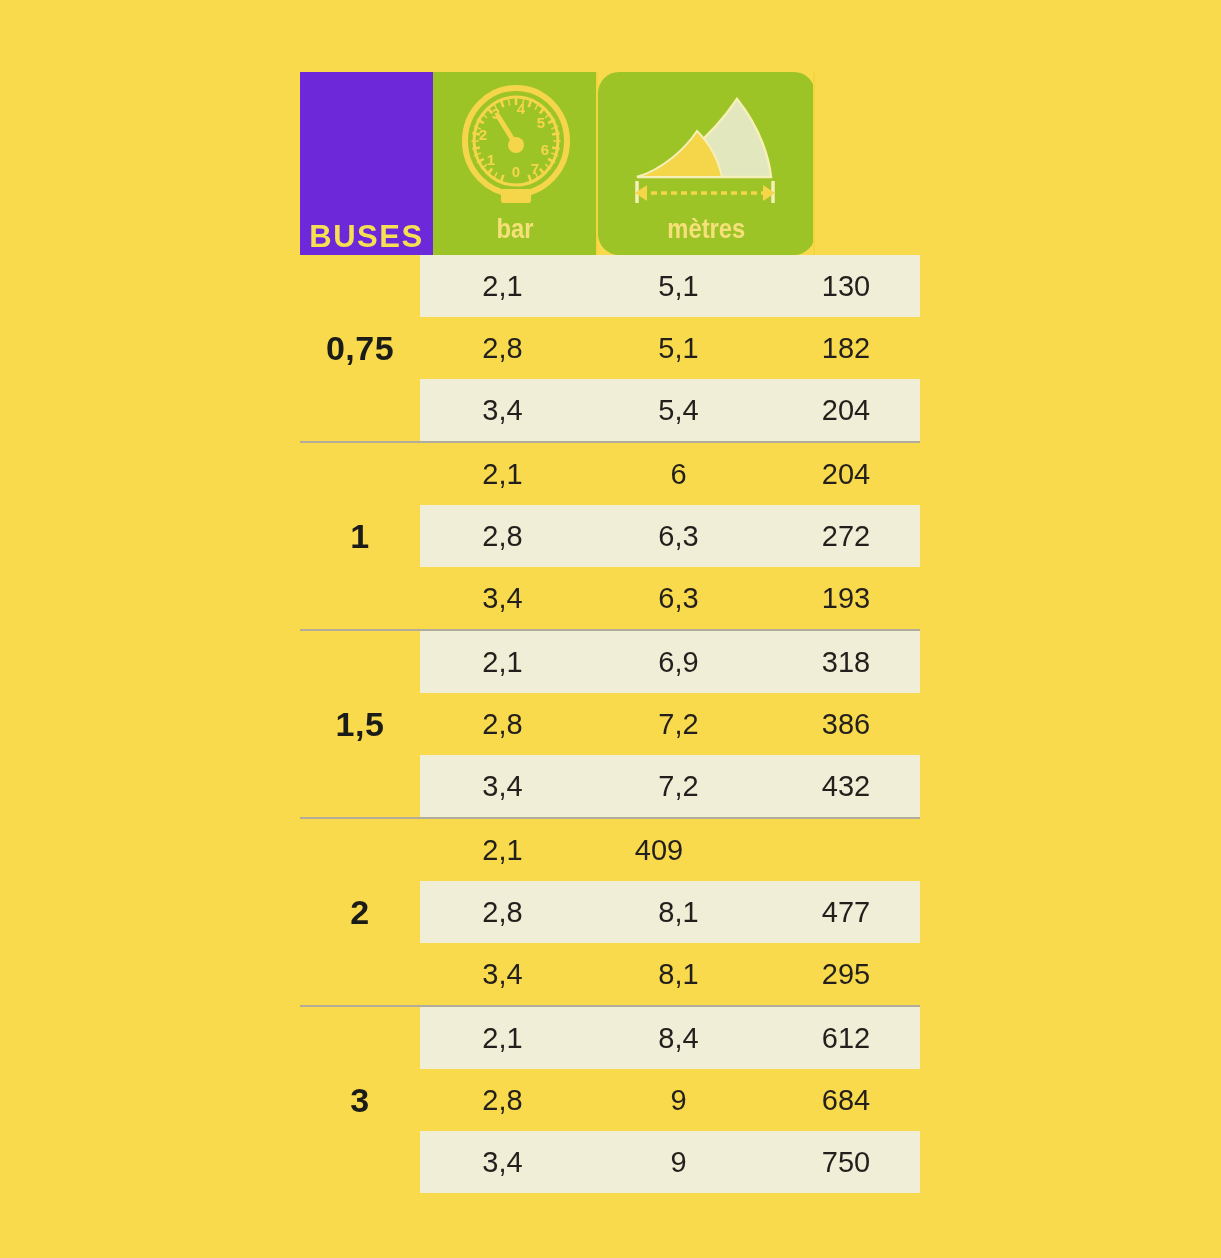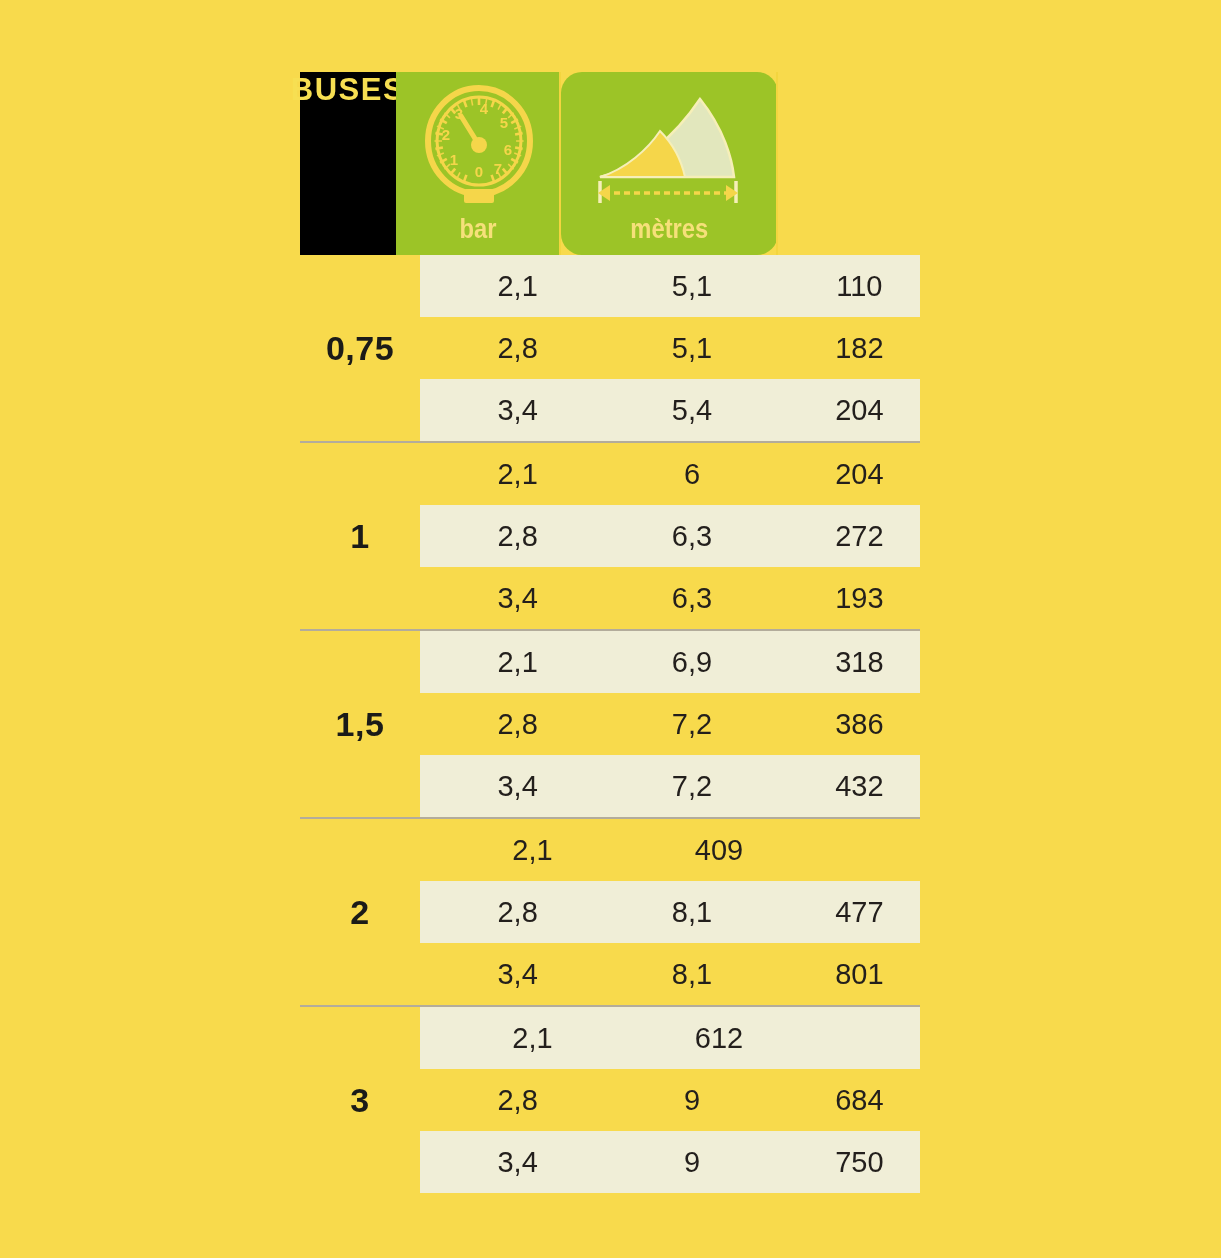--- a/index.html
+++ b/index.html
@@ -31,23 +31,23 @@
   .th {
     box-sizing: border-box;
     position: relative;
     display: flex;
     flex-direction: column;
     align-items: center;
     justify-content: flex-end;
     background: #9cc427;
   }
   .th-buses {
-    width: 96px;
-    background: #000000;
-    justify-content: flex-start;
+    width: 133px;
+    background: #6d28d9;
+    justify-content: flex-end;
   }
   .th-bar     { width: 165px; }
   .th-metres  { width: 217px; border-radius: 21px; }
   .th-litres  { width: 148px; }
   
   .th-bar::after, .th-metres::after {
     content: "";
     position: absolute;
     right: 0; top: 0; bottom: 0;
     width: 2px;
@@ -105,21 +105,20 @@
     align-items: center;
     margin-left: 120px;
     width: 500px;
   }
   .row.alt { background: #f0eed7; }
 
   .cell {
     font-size: 29px;
     color: #231f1c;
     text-align: center;
-    padding-left: 30px;
   }
   .c-bar    { width: 165px; }
   .c-metres { width: 187px; }
   .c-litres { width: 148px; }
 </style>
 </head>
 <body>
 
 <div id="table-wrap">
 
@@ -211,21 +210,21 @@
     </div>
 
   </div>
 
   <div class="tbody" id="tbody">
       <div class="group">
         <div class="group-label">0,75</div>
         <div class="row alt">
           <div class="cell c-bar">2,1</div>
           <div class="cell c-metres">5,1</div>
-          <div class="cell c-litres">110</div>
+          <div class="cell c-litres">130</div>
         </div>
         <div class="row">
           <div class="cell c-bar">2,8</div>
           <div class="cell c-metres">5,1</div>
           <div class="cell c-litres">182</div>
         </div>
         <div class="row alt">
           <div class="cell c-bar">3,4</div>
           <div class="cell c-metres">5,4</div>
           <div class="cell c-litres">204</div>
@@ -274,27 +273,28 @@
           <div class="cell c-litres">409</div>
         </div>
         <div class="row alt">
           <div class="cell c-bar">2,8</div>
           <div class="cell c-metres">8,1</div>
           <div class="cell c-litres">477</div>
         </div>
         <div class="row">
           <div class="cell c-bar">3,4</div>
           <div class="cell c-metres">8,1</div>
-          <div class="cell c-litres">801</div>
+          <div class="cell c-litres">295</div>
         </div>
       </div>
       <div class="group">
         <div class="group-label">3</div>
         <div class="row alt">
           <div class="cell c-bar">2,1</div>
+          <div class="cell c-metres">8,4</div>
           <div class="cell c-litres">612</div>
         </div>
         <div class="row">
           <div class="cell c-bar">2,8</div>
           <div class="cell c-metres">9</div>
           <div class="cell c-litres">684</div>
         </div>
         <div class="row alt">
           <div class="cell c-bar">3,4</div>
           <div class="cell c-metres">9</div>

